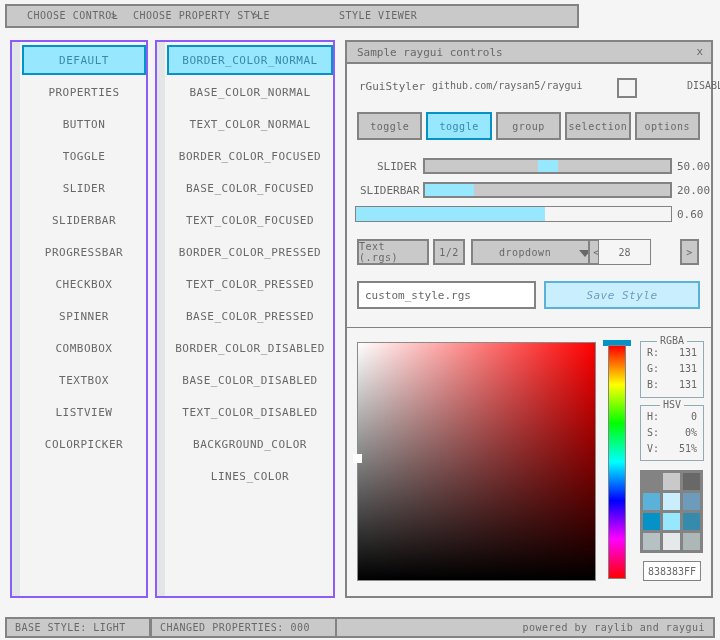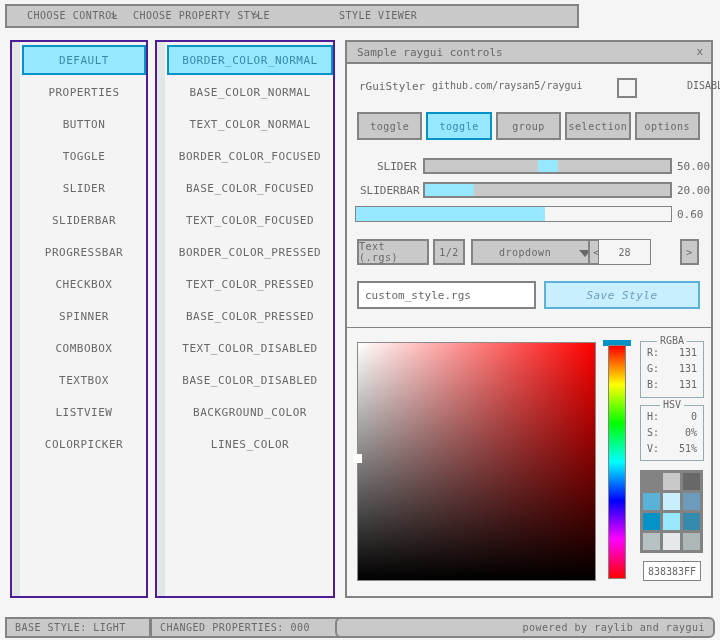--- a/index.html
+++ b/index.html
@@ -19,21 +19,21 @@
   .bar {
     background: #c9c9c9;
     border: 2px solid #838383;
   }
   
   #topbar { left:5px; top:4px; width:574px; height:24px;text-align:right; }
   #topbar span { position:absolute; top:4px; font-size:10px; letter-spacing:0.5px; }
   
   .panel {
     background:#f4f4f4;
-    border:2px solid #4c1d95;
+    border:2px solid #8b5cf6;
     top:40px; height:558px;
   }
   #controls-panel { left:10px;  width:138px; }
   #properties-panel { left:155px; width:180px; }
   .scroll-strip {
     position:absolute; left:0; top:0; bottom:0; width:8px;
     background:#e3e6e6;
   }
   .list-items { position:absolute; left:10px; right:0px; top:3px; }
   .list-item {
@@ -144,21 +144,21 @@
   }
   
   .status-box {
     position:absolute; top:617px; height:21px;
     background:#c9c9c9; border:2px solid #838383;
     display:flex; align-items:center; padding:0 8px; font-size:10px;
     letter-spacing:0.5px;
   }
   #status-1 { left:5px;   width:146px; }
   #status-2 { left:150px; width:198px; }
-  #status-3 { left:335px; width:380px; justify-content:flex-end;border-radius:6px; }
+  #status-3 { left:335px; width:380px; justify-content:flex-end; }
 </style>
 </head>
 <body>
 
 <div id="app">
 
   <div id="topbar" class="abs bar">
     <span style="left:20px">CHOOSE CONTROL</span>
     <span style="left:104px">&gt;</span>
     <span style="left:126px">CHOOSE PROPERTY STYLE</span>
@@ -190,22 +190,23 @@
     <div class="list-items">
         <div class="list-item selected">BORDER_COLOR_NORMAL</div>
         <div class="list-item">BASE_COLOR_NORMAL</div>
         <div class="list-item">TEXT_COLOR_NORMAL</div>
         <div class="list-item">BORDER_COLOR_FOCUSED</div>
         <div class="list-item">BASE_COLOR_FOCUSED</div>
         <div class="list-item">TEXT_COLOR_FOCUSED</div>
         <div class="list-item">BORDER_COLOR_PRESSED</div>
         <div class="list-item">TEXT_COLOR_PRESSED</div>
         <div class="list-item">BASE_COLOR_PRESSED</div>
+        <div class="list-item">BORDER_COLOR_DISABLED</div>
+        <div class="list-item">BASE_COLOR_DISABLED</div>
         <div class="list-item">TEXT_COLOR_DISABLED</div>
-        <div class="list-item">BASE_COLOR_DISABLED</div>
         <div class="list-item">BACKGROUND_COLOR</div>
         <div class="list-item">LINES_COLOR</div>
       </div>
   </div>
 
   <div id="sample-window" class="abs">
     <div id="window-titlebar">
       <span>Sample raygui controls</span>
       <span id="window-close">x</span>
     </div>

